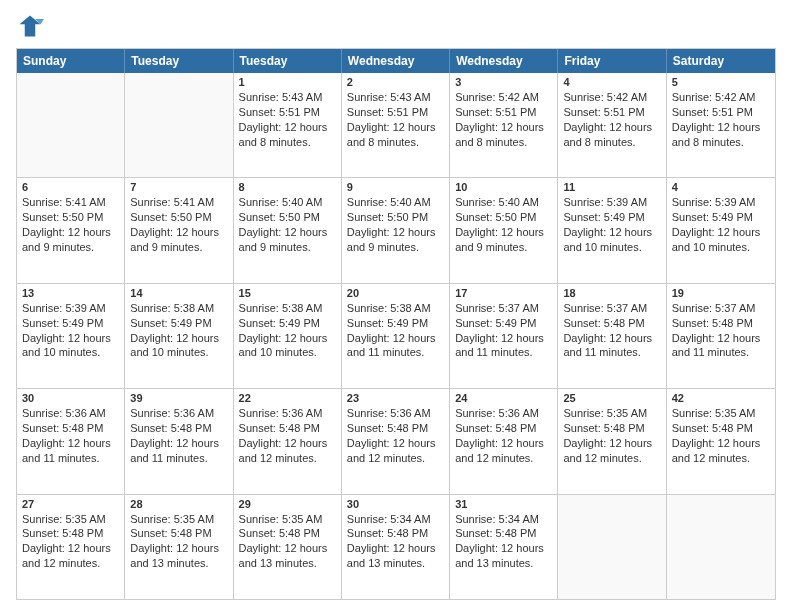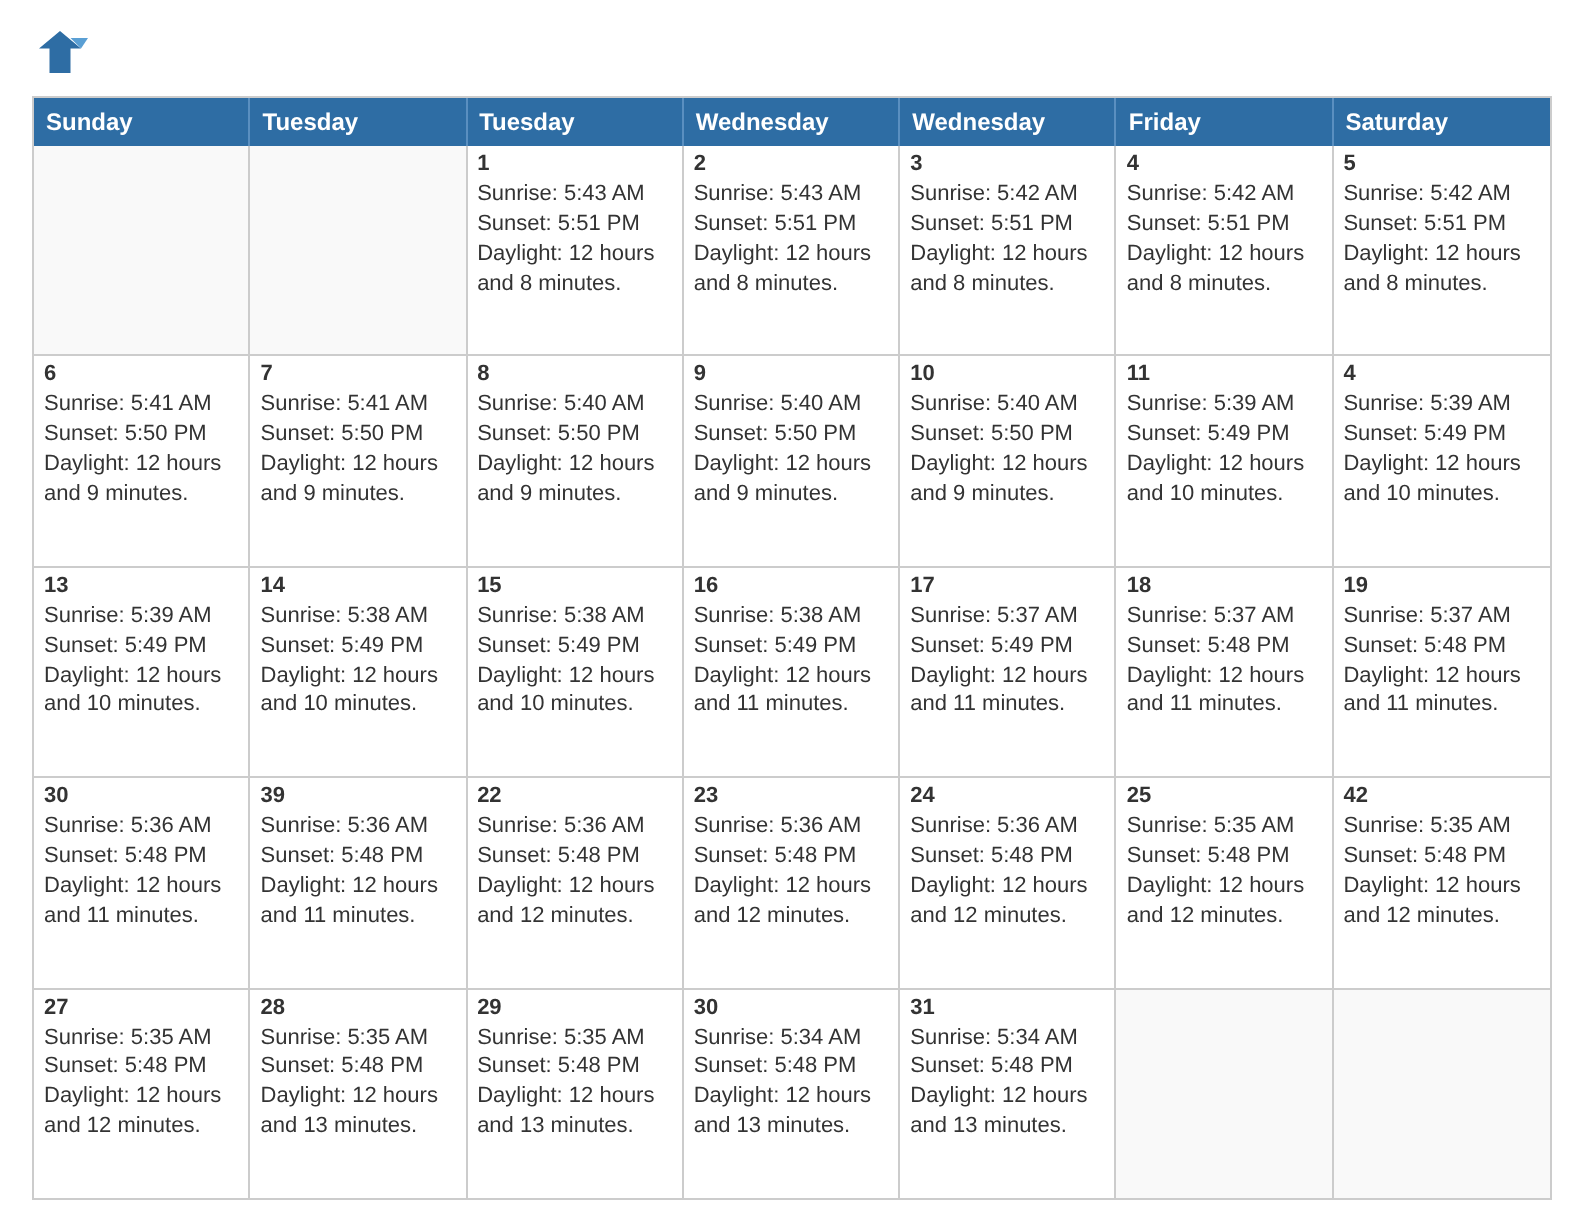--- a/index.html
+++ b/index.html
@@ -209,21 +209,21 @@
           </div>
           <div class="cal-day">
             <span class="day-number">14</span>
             <div class="day-info">Sunrise: 5:38 AM<br>Sunset: 5:49 PM<br>Daylight: 12 hours and 10 minutes.</div>
           </div>
           <div class="cal-day">
             <span class="day-number">15</span>
             <div class="day-info">Sunrise: 5:38 AM<br>Sunset: 5:49 PM<br>Daylight: 12 hours and 10 minutes.</div>
           </div>
           <div class="cal-day">
-            <span class="day-number">16</span>
+            <span class="day-number">20</span>
             <div class="day-info">Sunrise: 5:38 AM<br>Sunset: 5:49 PM<br>Daylight: 12 hours and 11 minutes.</div>
           </div>
           <div class="cal-day">
             <span class="day-number">17</span>
             <div class="day-info">Sunrise: 5:37 AM<br>Sunset: 5:49 PM<br>Daylight: 12 hours and 11 minutes.</div>
           </div>
           <div class="cal-day">
             <span class="day-number">18</span>
             <div class="day-info">Sunrise: 5:37 AM<br>Sunset: 5:48 PM<br>Daylight: 12 hours and 11 minutes.</div>
           </div>

